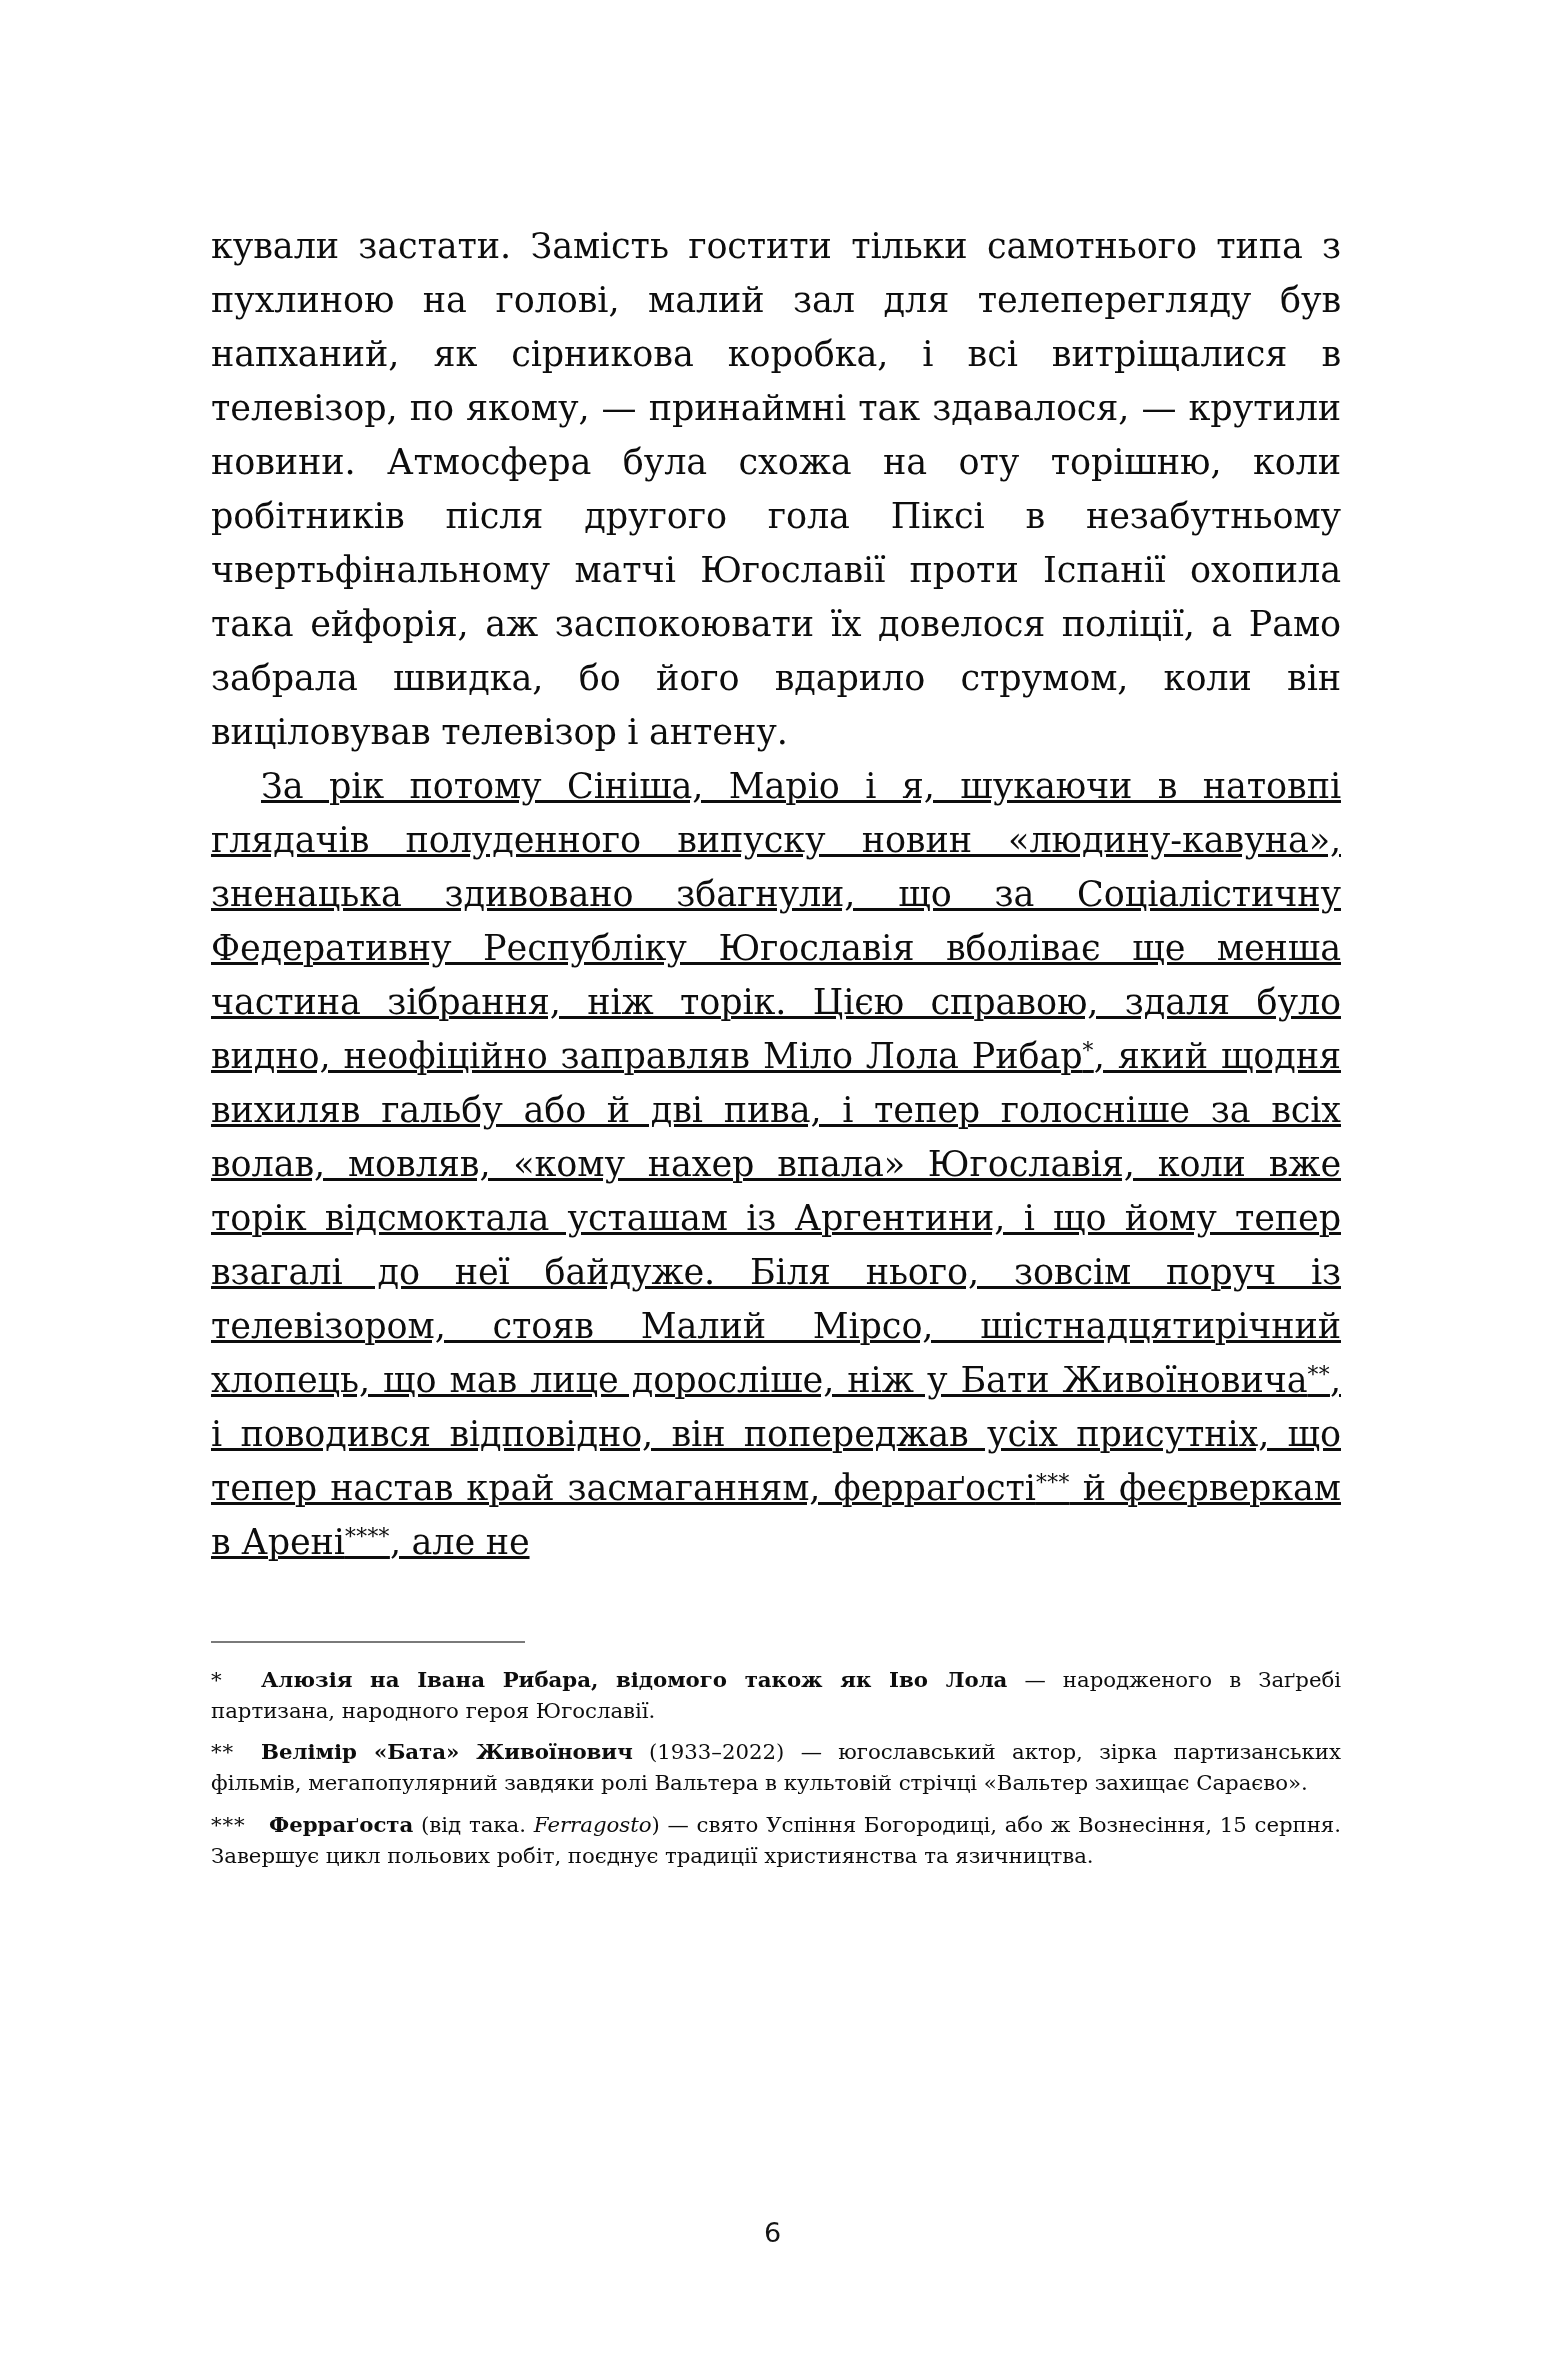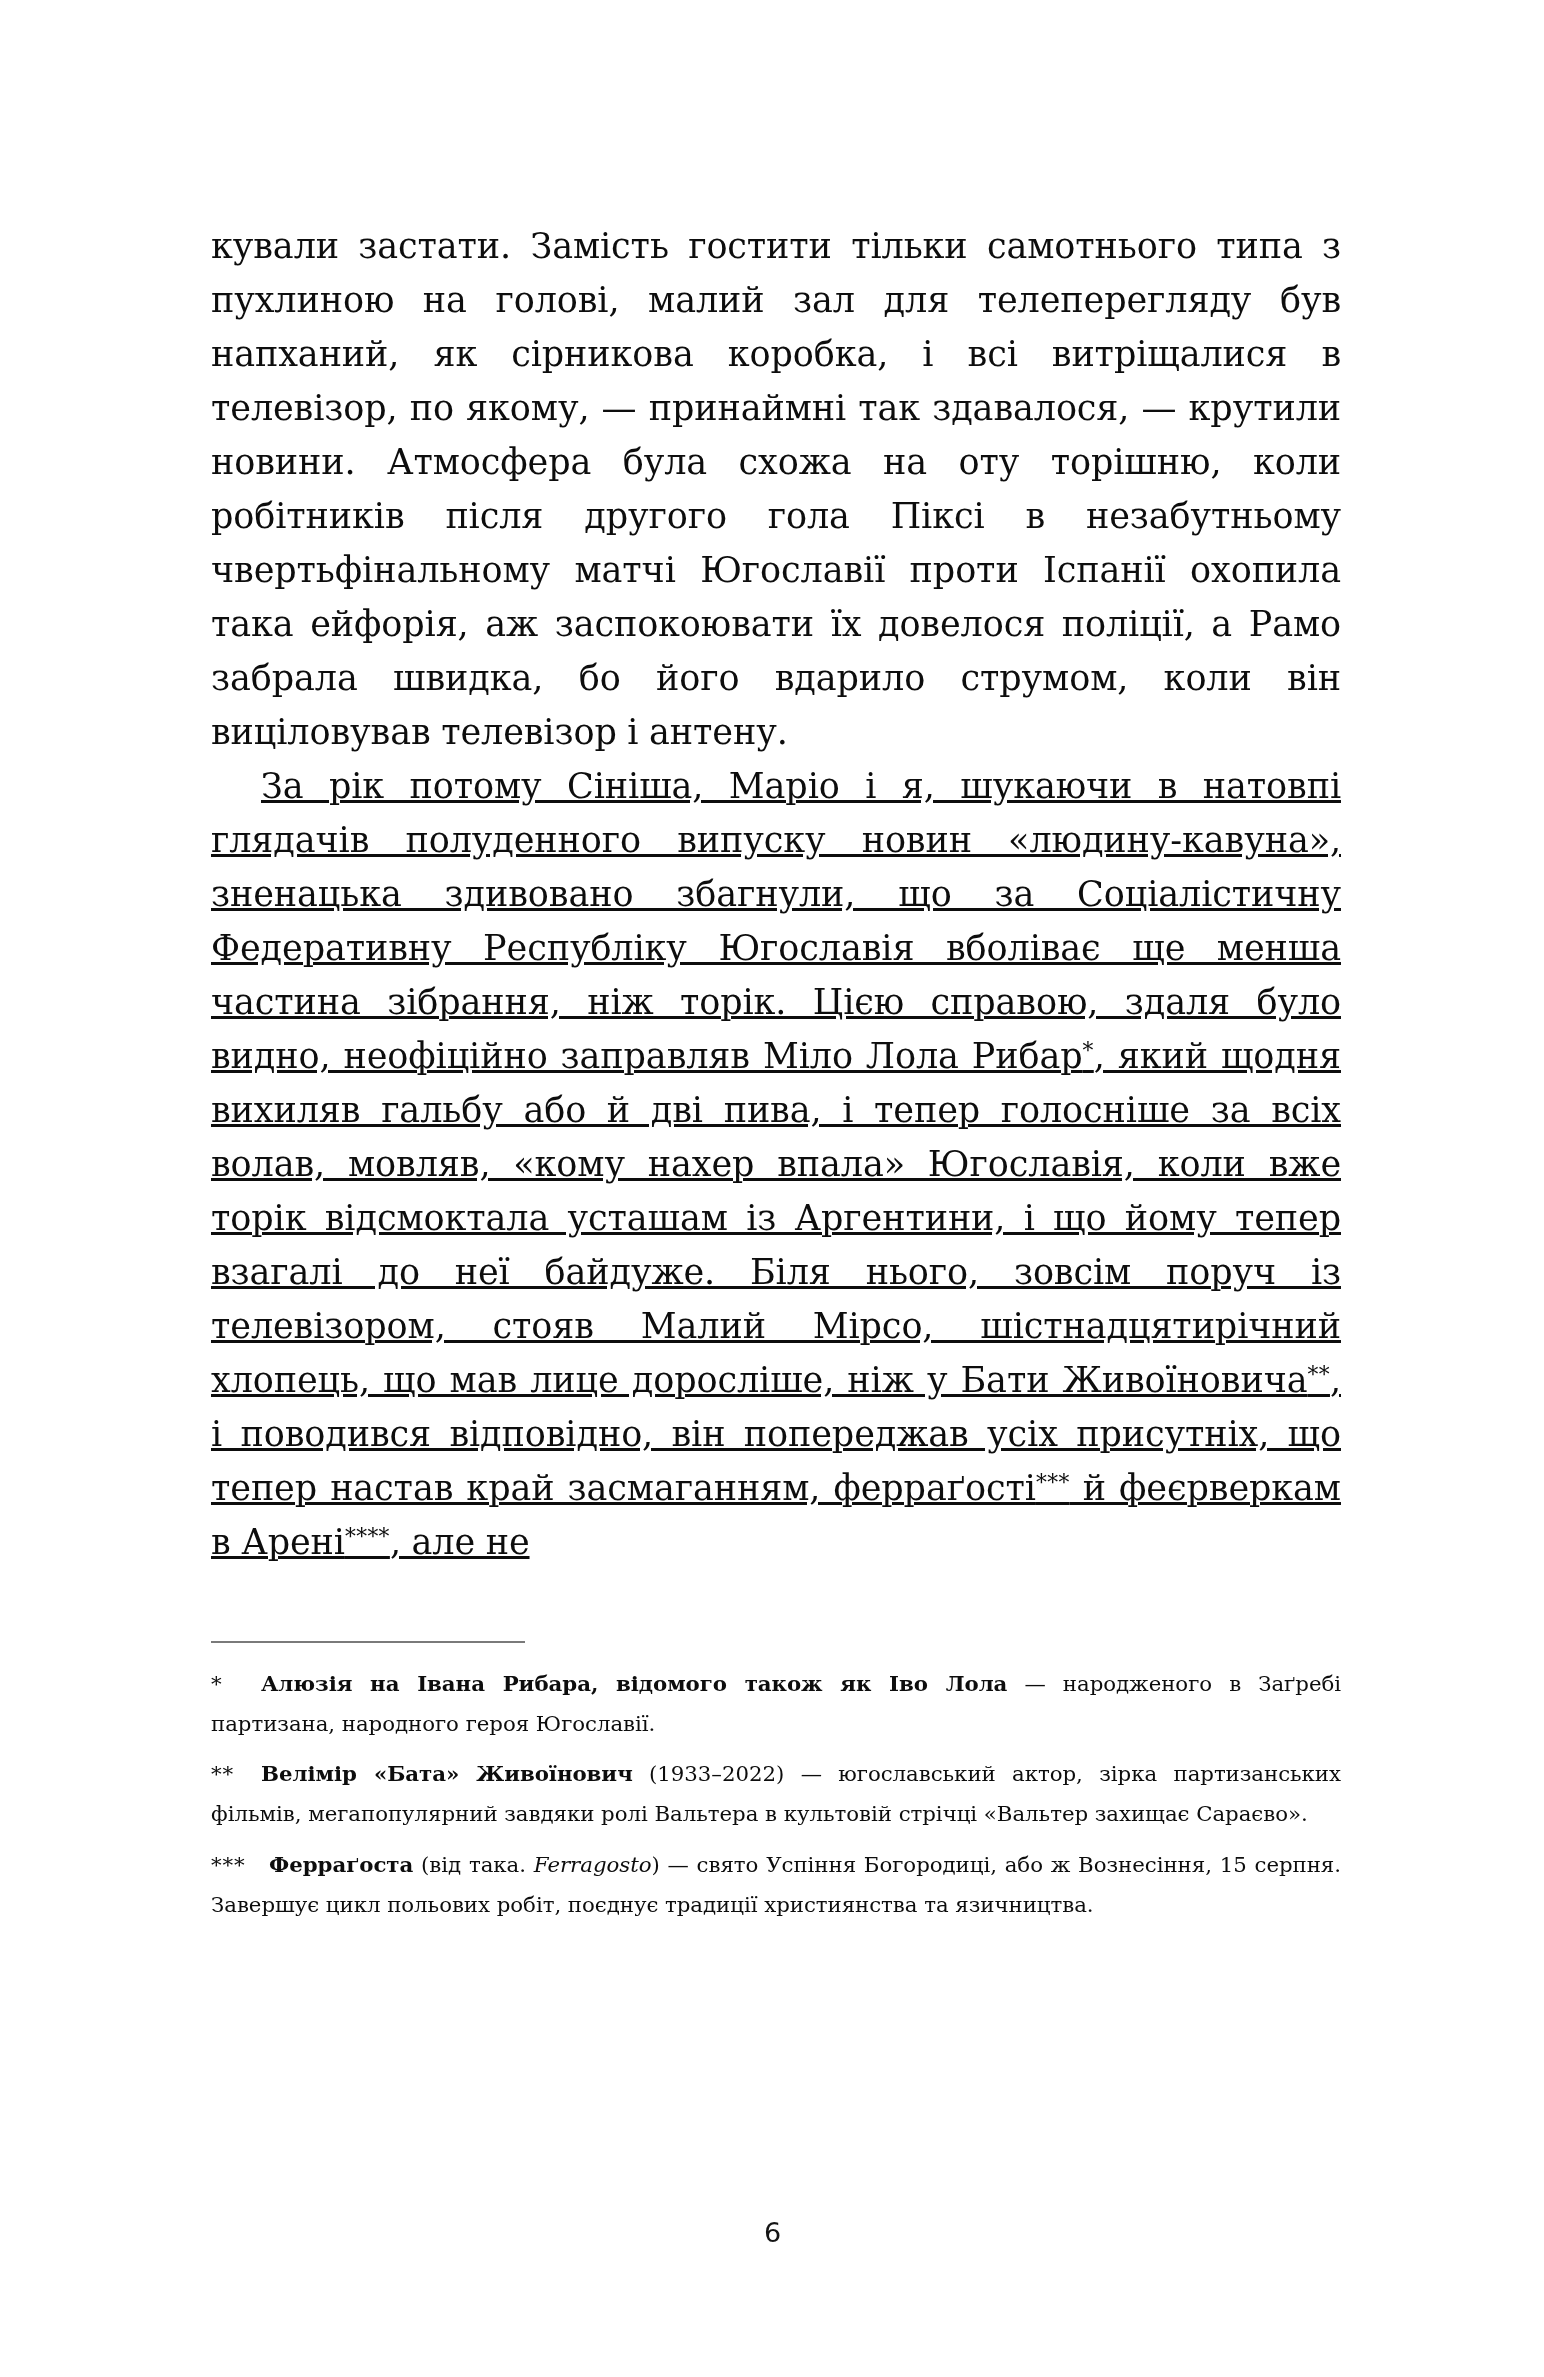--- a/index.html
+++ b/index.html
@@ -68,21 +68,21 @@
   }
   .footnote-rule {
     width: 314px;
     height: 1.6px;
     background: #7a7a7a;
     margin: 0 0 21px 0;
     border: 0;
   }
   .footnote {
     font-size: 21.3px;
-    line-height: 40px;
+    line-height: 31px;
     text-align: justify;
     text-justify: inter-word;
     margin: 0 0 10.5px 0;
     letter-spacing: -0.04px;
     position: relative;
     padding-left: 0;
   }
   .footnote:last-child { margin-bottom: 0; }
 
   .fn-marker {

